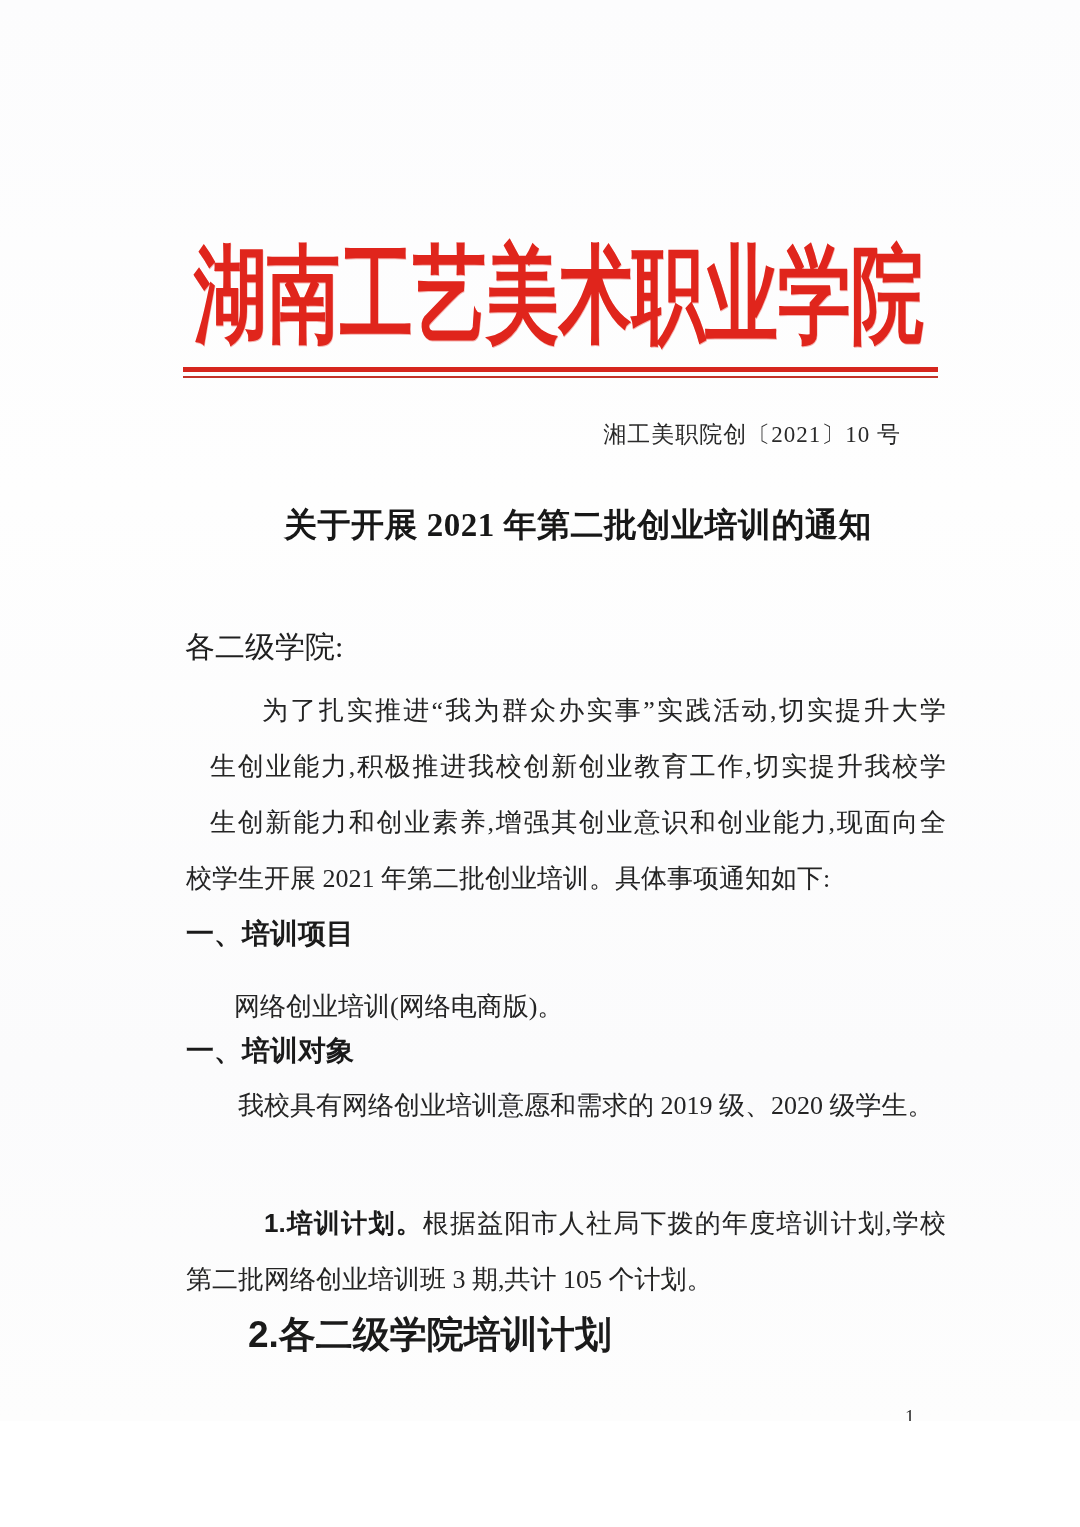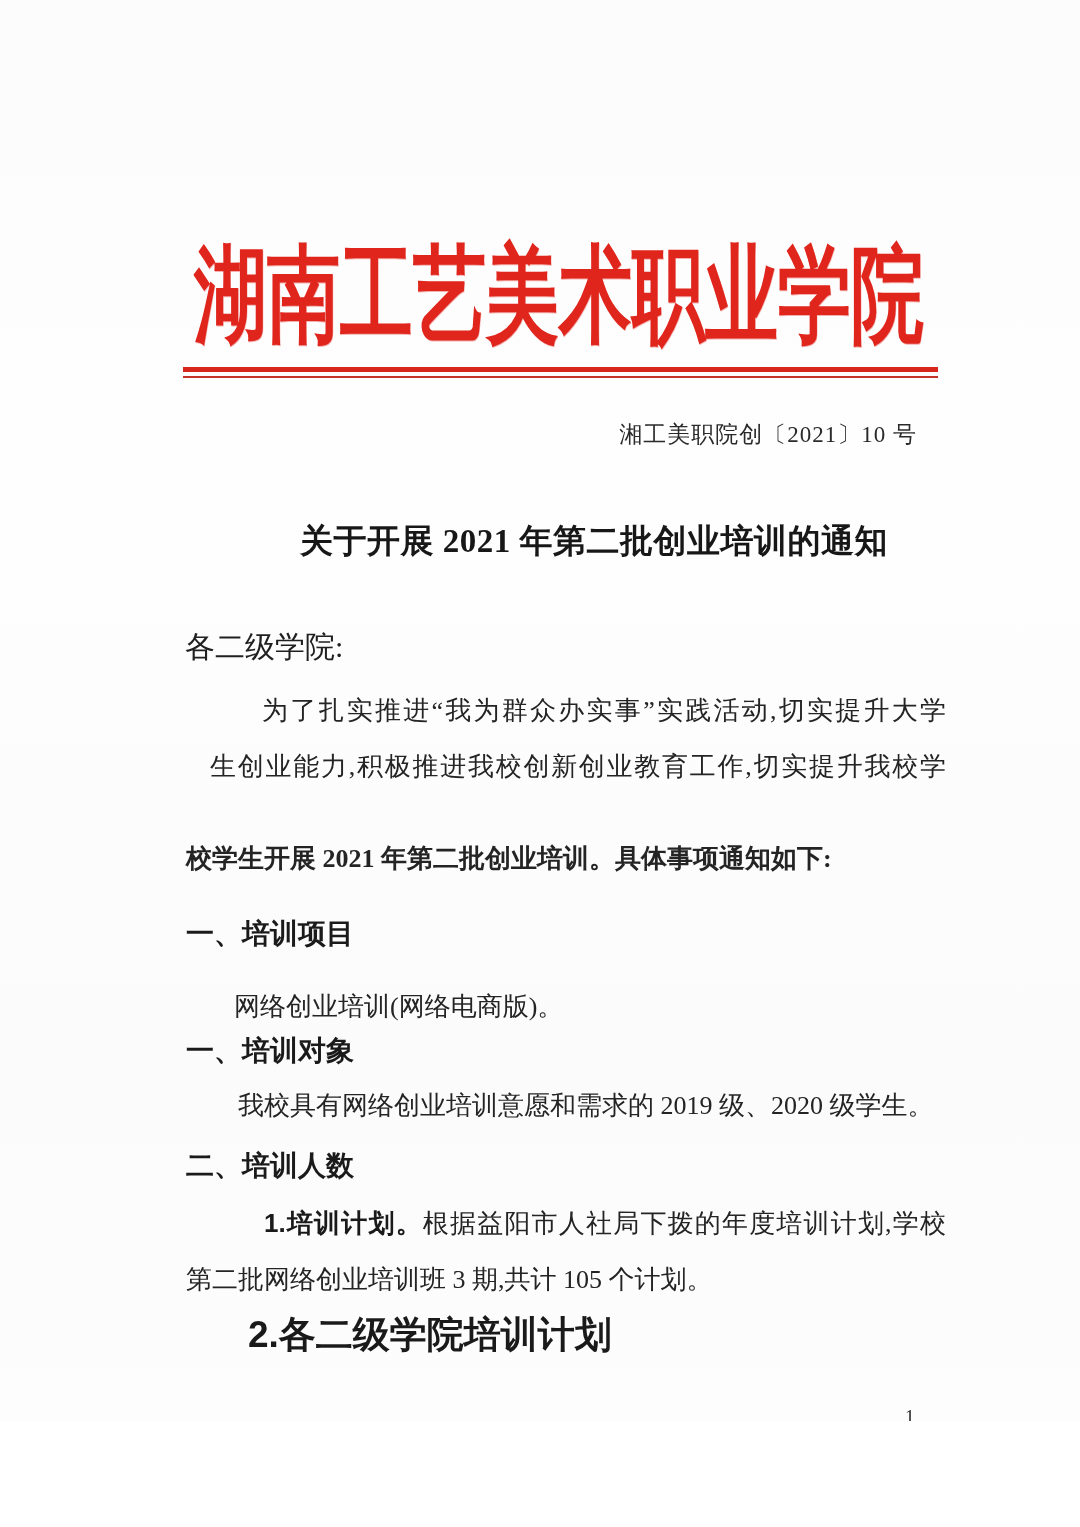--- a/index.html
+++ b/index.html
@@ -44,37 +44,37 @@
     background: #d6261d;
   }
   .rule.thin {
     top: 376px;
     height: 2px;
     background: #c23329;
   }
   
   .doc-number {
     position: absolute;
-    left: 204px;
+    left: 188px;
     top: 420px;
     width: 713px;
     text-align: right;
     font-size: 23px;
     line-height: 30px;
     letter-spacing: 1px;
     color: #2a2a2a;
     white-space: nowrap;
   }
   
   .doc-title {
     position: absolute;
     left: 208px;
     top: 503px;
     width: 740px;
-    margin: 16px;
+    margin: 0;
     text-align: center;
     font-size: 33px;
     line-height: 44px;
     font-weight: bold;
     letter-spacing: 0.5px;
     color: #171717;
     white-space: nowrap;
   }
   
   .row {
@@ -140,29 +140,29 @@
   <div class="rule thin"></div>
 
   <div class="doc-number">湘工美职院创〔2021〕10 号</div>
 
   <h1 class="doc-title">关于开展 2021 年第二批创业培训的通知</h1>
 
   <div class="salutation">各二级学院:</div>
 
   <div class="row just" style="top:694px; text-indent:52px;">为了扎实推进“我为群众办实事”实践活动,切实提升大学</div>
   <div class="row just" style="top:750px;">生创业能力,积极推进我校创新创业教育工作,切实提升我校学</div>
-  <div class="row single" style="top:842px;font-weight:bold;">校学生开展 2021 年第二批创业培训。具体事项通知如下:</div>
+  <div class="row just" style="top:806px;">生创新能力和创业素养,增强其创业意识和创业能力,现面向全</div>
+  <div class="row single" style="top:862px;">校学生开展 2021 年第二批创业培训。具体事项通知如下:</div>
 
   <div class="row heading" style="top:917px;">一、培训项目</div>
   <div class="row single" style="top:974px; text-indent:48px;margin-top:16px;">网络创业培训(网络电商版)。</div>
 
   <div class="row heading" style="top:1034px;">一、培训对象</div>
   <div class="row single" style="top:1089px; text-indent:52px;">我校具有网络创业培训意愿和需求的 2019 级、2020 级学生。</div>
 
-  <div class="row heading" style="top:1149px;">二、培训人数</div>
 
   <div class="row just" style="top:1206px; text-indent:54px;"><span class="lead-bold">1.培训计划。</span><span>根据益阳市人社局下拨的年度培训计划,学校</span></div>
 
   <div class="row single" style="top:1263px;">第二批网络创业培训班 3 期,共计 105 个计划。</div>
 
   <div class="row subheading" style="top:1318px; text-indent:62px;">2.各二级学院培训计划</div>
 
   <div class="page-number">1</div>
 
 </div>

